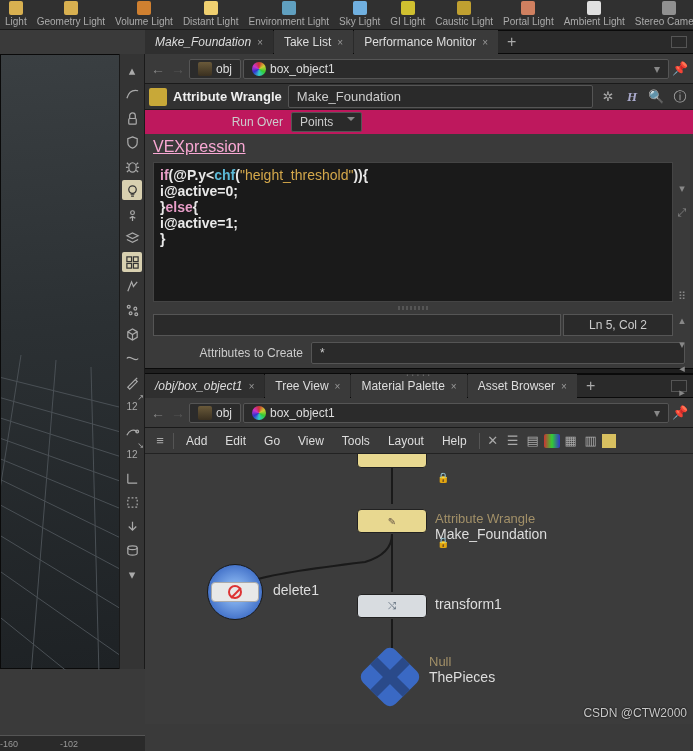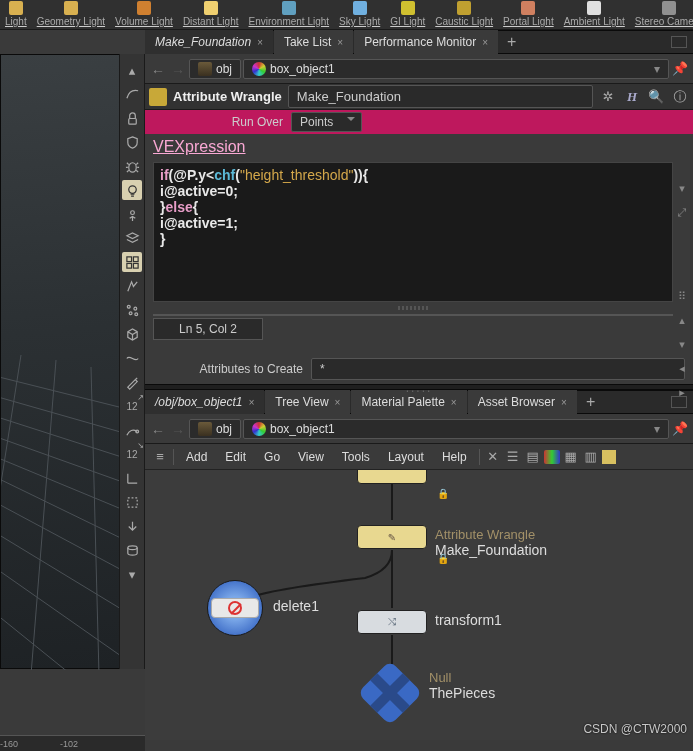--- a/index.html
+++ b/index.html
@@ -1,17 +1,17 @@
 <!DOCTYPE html>
 <html><head>
 <meta charset="utf-8">
 <style>
   *{box-sizing:border-box;margin:0;padding:0;font-family:Arial,Helvetica,sans-serif;}
   body{width:693px;height:751px;background:#3a3a3a;color:#ccc;font-size:12px;overflow:hidden;position:relative;}
-  .shelf{display:flex;background:#303030;border-bottom:1px solid #1a1a1a;height:30px;text-decoration:underline;}
+  .shelf{display:flex;background:#303030;border-bottom:1px solid #1a1a1a;height:30px;}
   .shelf-item{display:flex;flex-direction:column;align-items:center;gap:1px;padding:1px 5px;color:#aaa;font-size:10px;white-space:nowrap;cursor:pointer;}
   .shelf-icon{width:14px;height:14px;border-radius:2px;}
   .tabbar{display:flex;align-items:center;background:#2a2a2a;height:24px;border-top:1px solid #0a0a0a;border-bottom:1px solid #0a0a0a;}
   .tab{display:flex;align-items:center;gap:6px;padding:0 10px;height:24px;background:#3a3a3a;margin-right:1px;color:#ddd;font-size:12px;cursor:pointer;}
   .tab.inactive{background:#2f2f2f;font-style:italic;}
   .tab .x{color:#999;cursor:pointer;font-size:10px;}
   .tab-add{color:#aaa;font-size:16px;padding:0 8px;cursor:pointer;}
   .stow{margin-left:auto;width:16px;height:12px;border:1px solid #555;margin-right:6px;}
   .pathbar{display:flex;align-items:center;background:#3a3a3a;height:30px;border-bottom:1px solid #1a1a1a;gap:2px;padding:0 4px;}
   .nav-arrow{width:18px;height:18px;display:flex;align-items:center;justify-content:center;color:#888;cursor:pointer;font-size:14px;}
@@ -29,21 +29,21 @@
   .drop:after{content:'';position:absolute;right:6px;top:4px;width:0;height:0;border-left:4px solid transparent;border-right:4px solid transparent;border-top:4px solid #888;}
   .vex-label{color:#f9a8d4;font-size:16px;padding:4px 8px;text-decoration:underline;}
   .code-area{margin:2px 20px 2px 8px;background:#1a1a1a;border:1px solid #444;padding:4px 6px;font-family:Consolas,'Courier New',monospace;font-size:14px;height:140px;}
   .code-area pre{white-space:pre;}
   .kw{color:#e89dc8;font-weight:bold;}
   .fn{color:#5bb8d6;font-weight:bold;}
   .str{color:#d4a84b;}
   .plain{color:#e8e8e8;font-weight:bold;}
   .drag-grip{height:8px;display:flex;align-items:center;justify-content:center;margin:0 20px 0 8px;}
   .drag-grip span{width:30px;height:4px;background:repeating-linear-gradient(90deg,#555 0 2px,transparent 2px 4px);}
-  .lncol-row{display:flex;margin:2px 20px 14px 8px;gap:2px;flex-direction:column;}
+  .lncol-row{display:flex;margin:2px 20px 2px 8px;gap:2px;}
   .lncol-gap{flex:1;height:22px;border:1px solid #555;background:#2a2a2a;}
   .lncol{width:110px;height:22px;border:1px solid #555;background:#2a2a2a;display:flex;align-items:center;justify-content:center;color:#ccc;font-size:12px;}
   .attr-row{display:flex;align-items:center;gap:8px;padding:4px 8px;}
   .attr-field{flex:1;background:#2a2a2a;border:1px solid #555;border-radius:2px;padding:3px 8px;color:#ccc;font-size:12px;}
   .split{height:6px;background:#1f1f1f;border-top:1px solid #0a0a0a;border-bottom:1px solid #0a0a0a;position:relative;}
   .split:after{content:'.....';position:absolute;left:50%;top:-4px;transform:translateX(-50%);color:#666;letter-spacing:2px;}
   .ne-menubar{display:flex;align-items:center;gap:2px;height:26px;padding:0 6px;background:#3a3a3a;border-bottom:1px solid #222;}
   .ne-menubar .mi{padding:3px 8px;color:#ddd;font-size:12px;cursor:pointer;}
   .ne-menubar .sep{width:1px;height:16px;background:#555;margin:0 2px;}
   .ne-canvas{position:relative;height:270px;background:#3c3c3c;overflow:hidden;}

